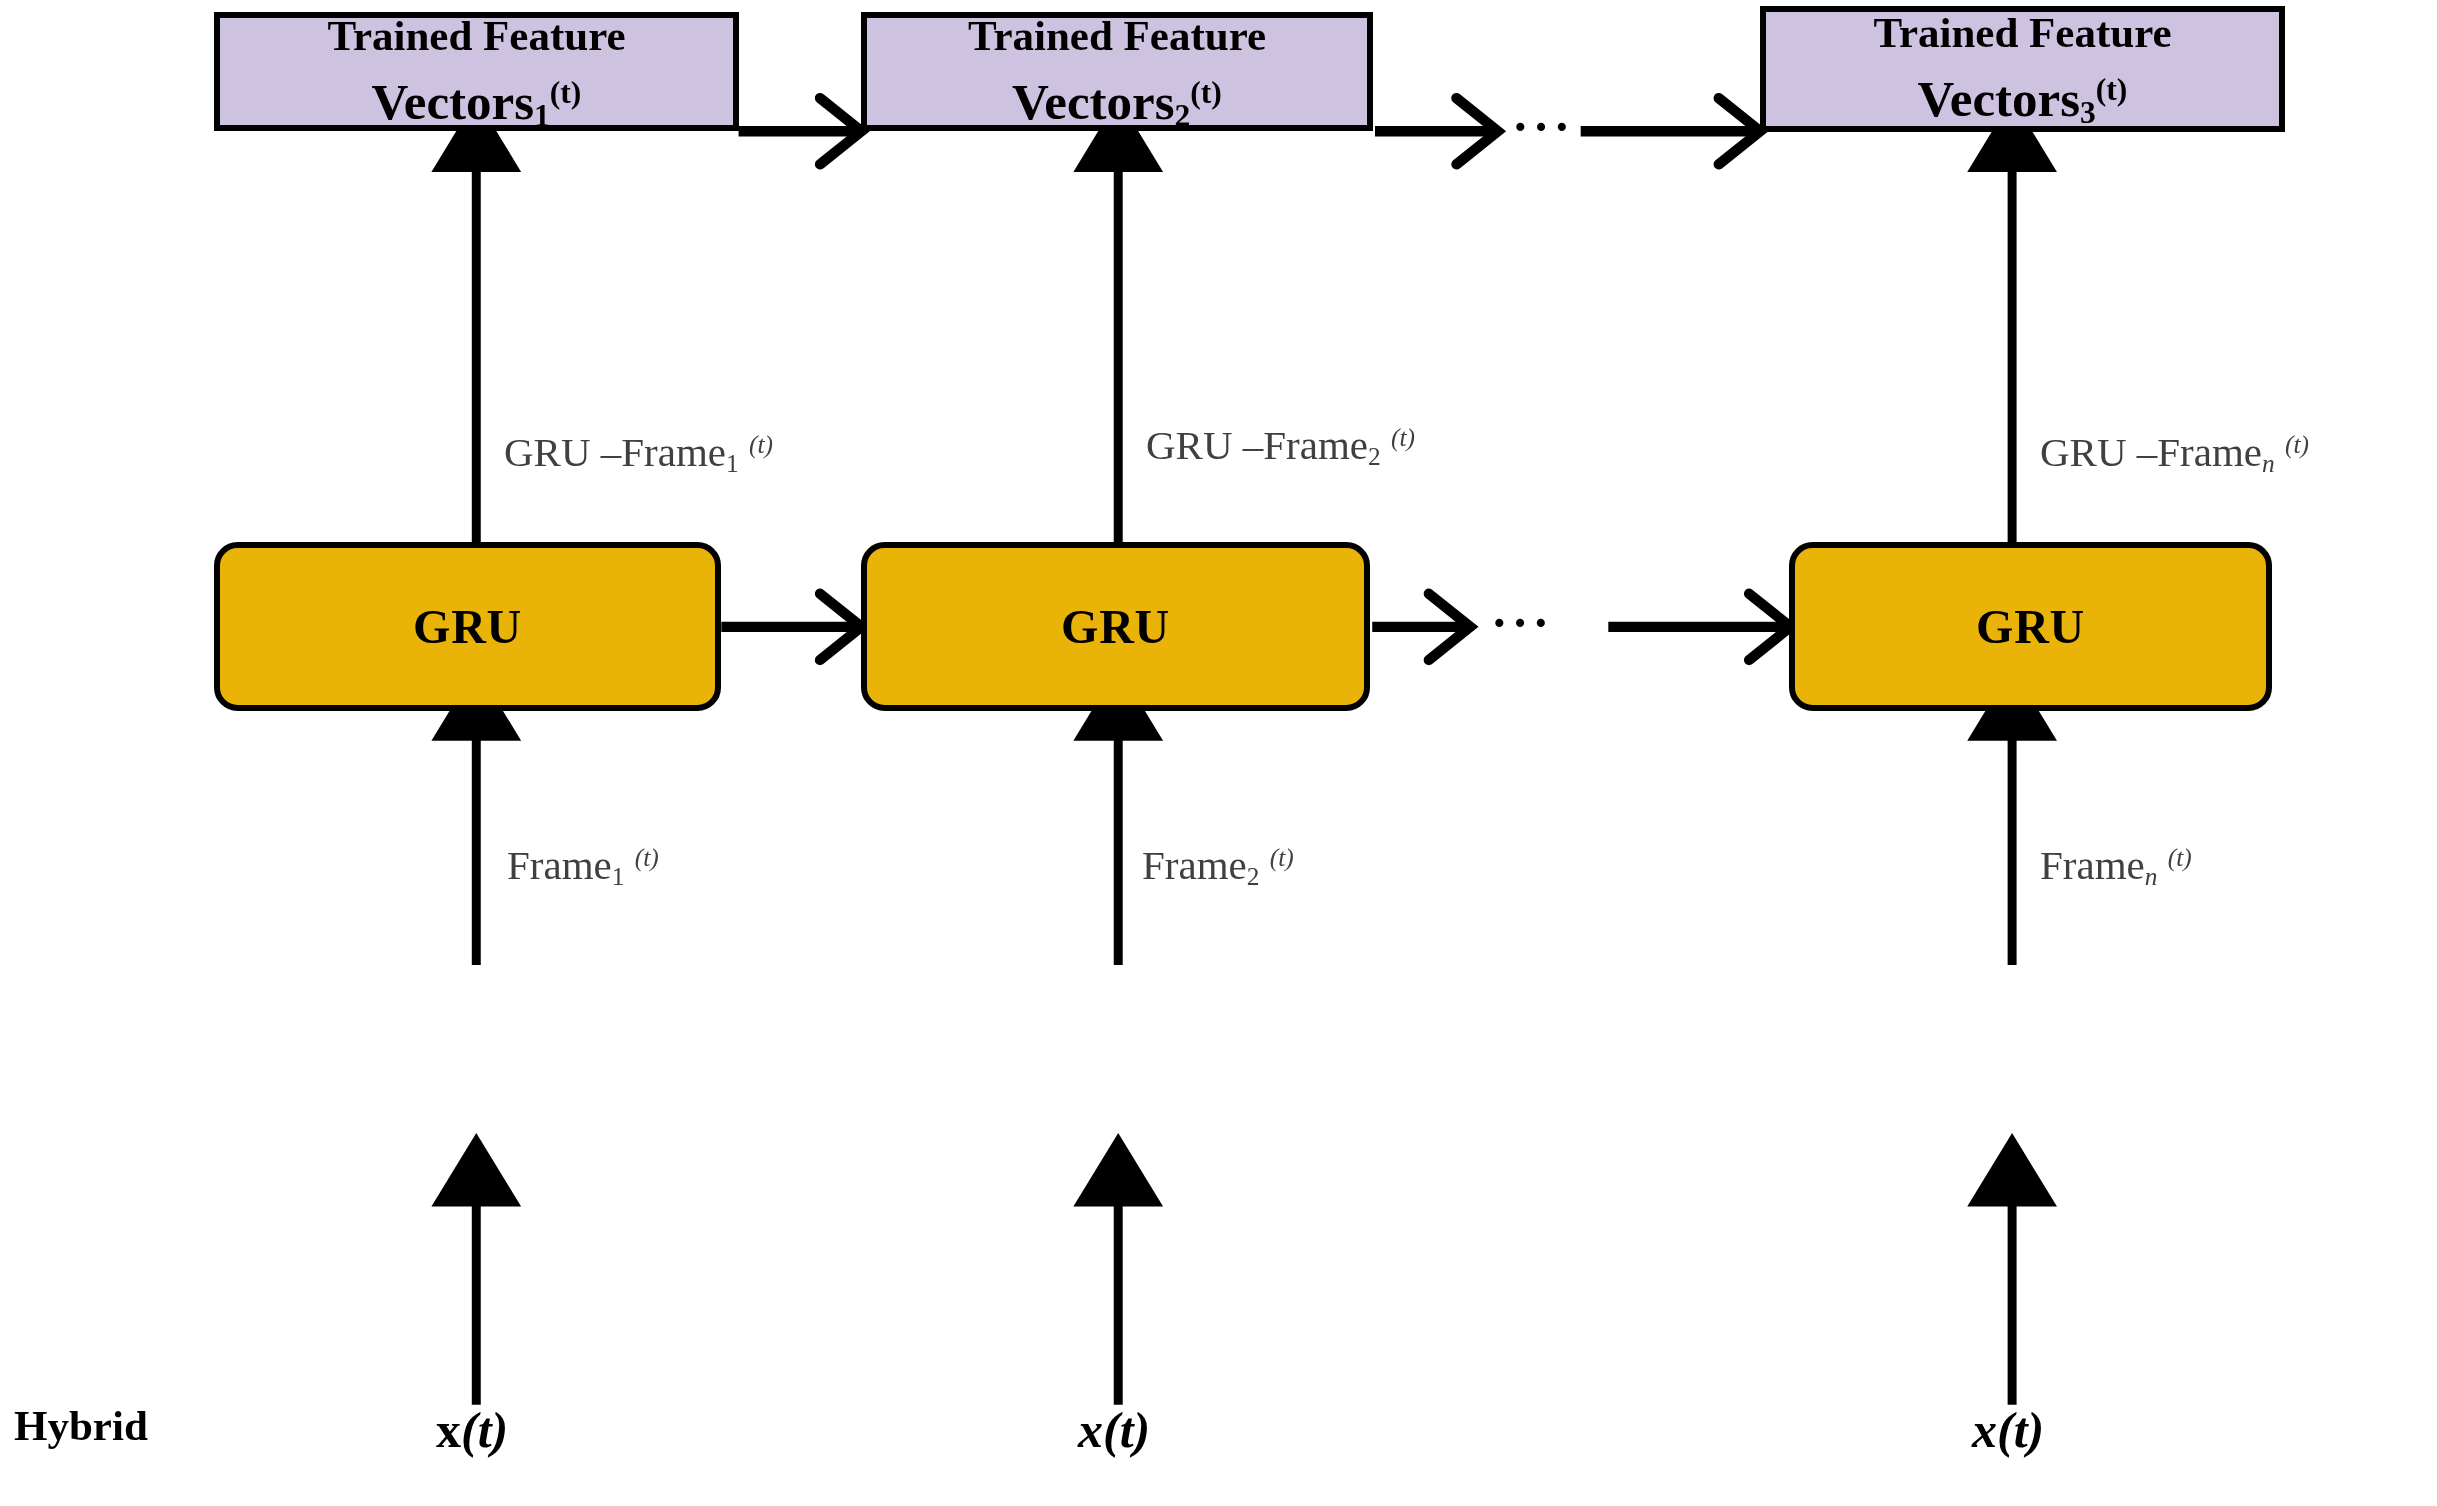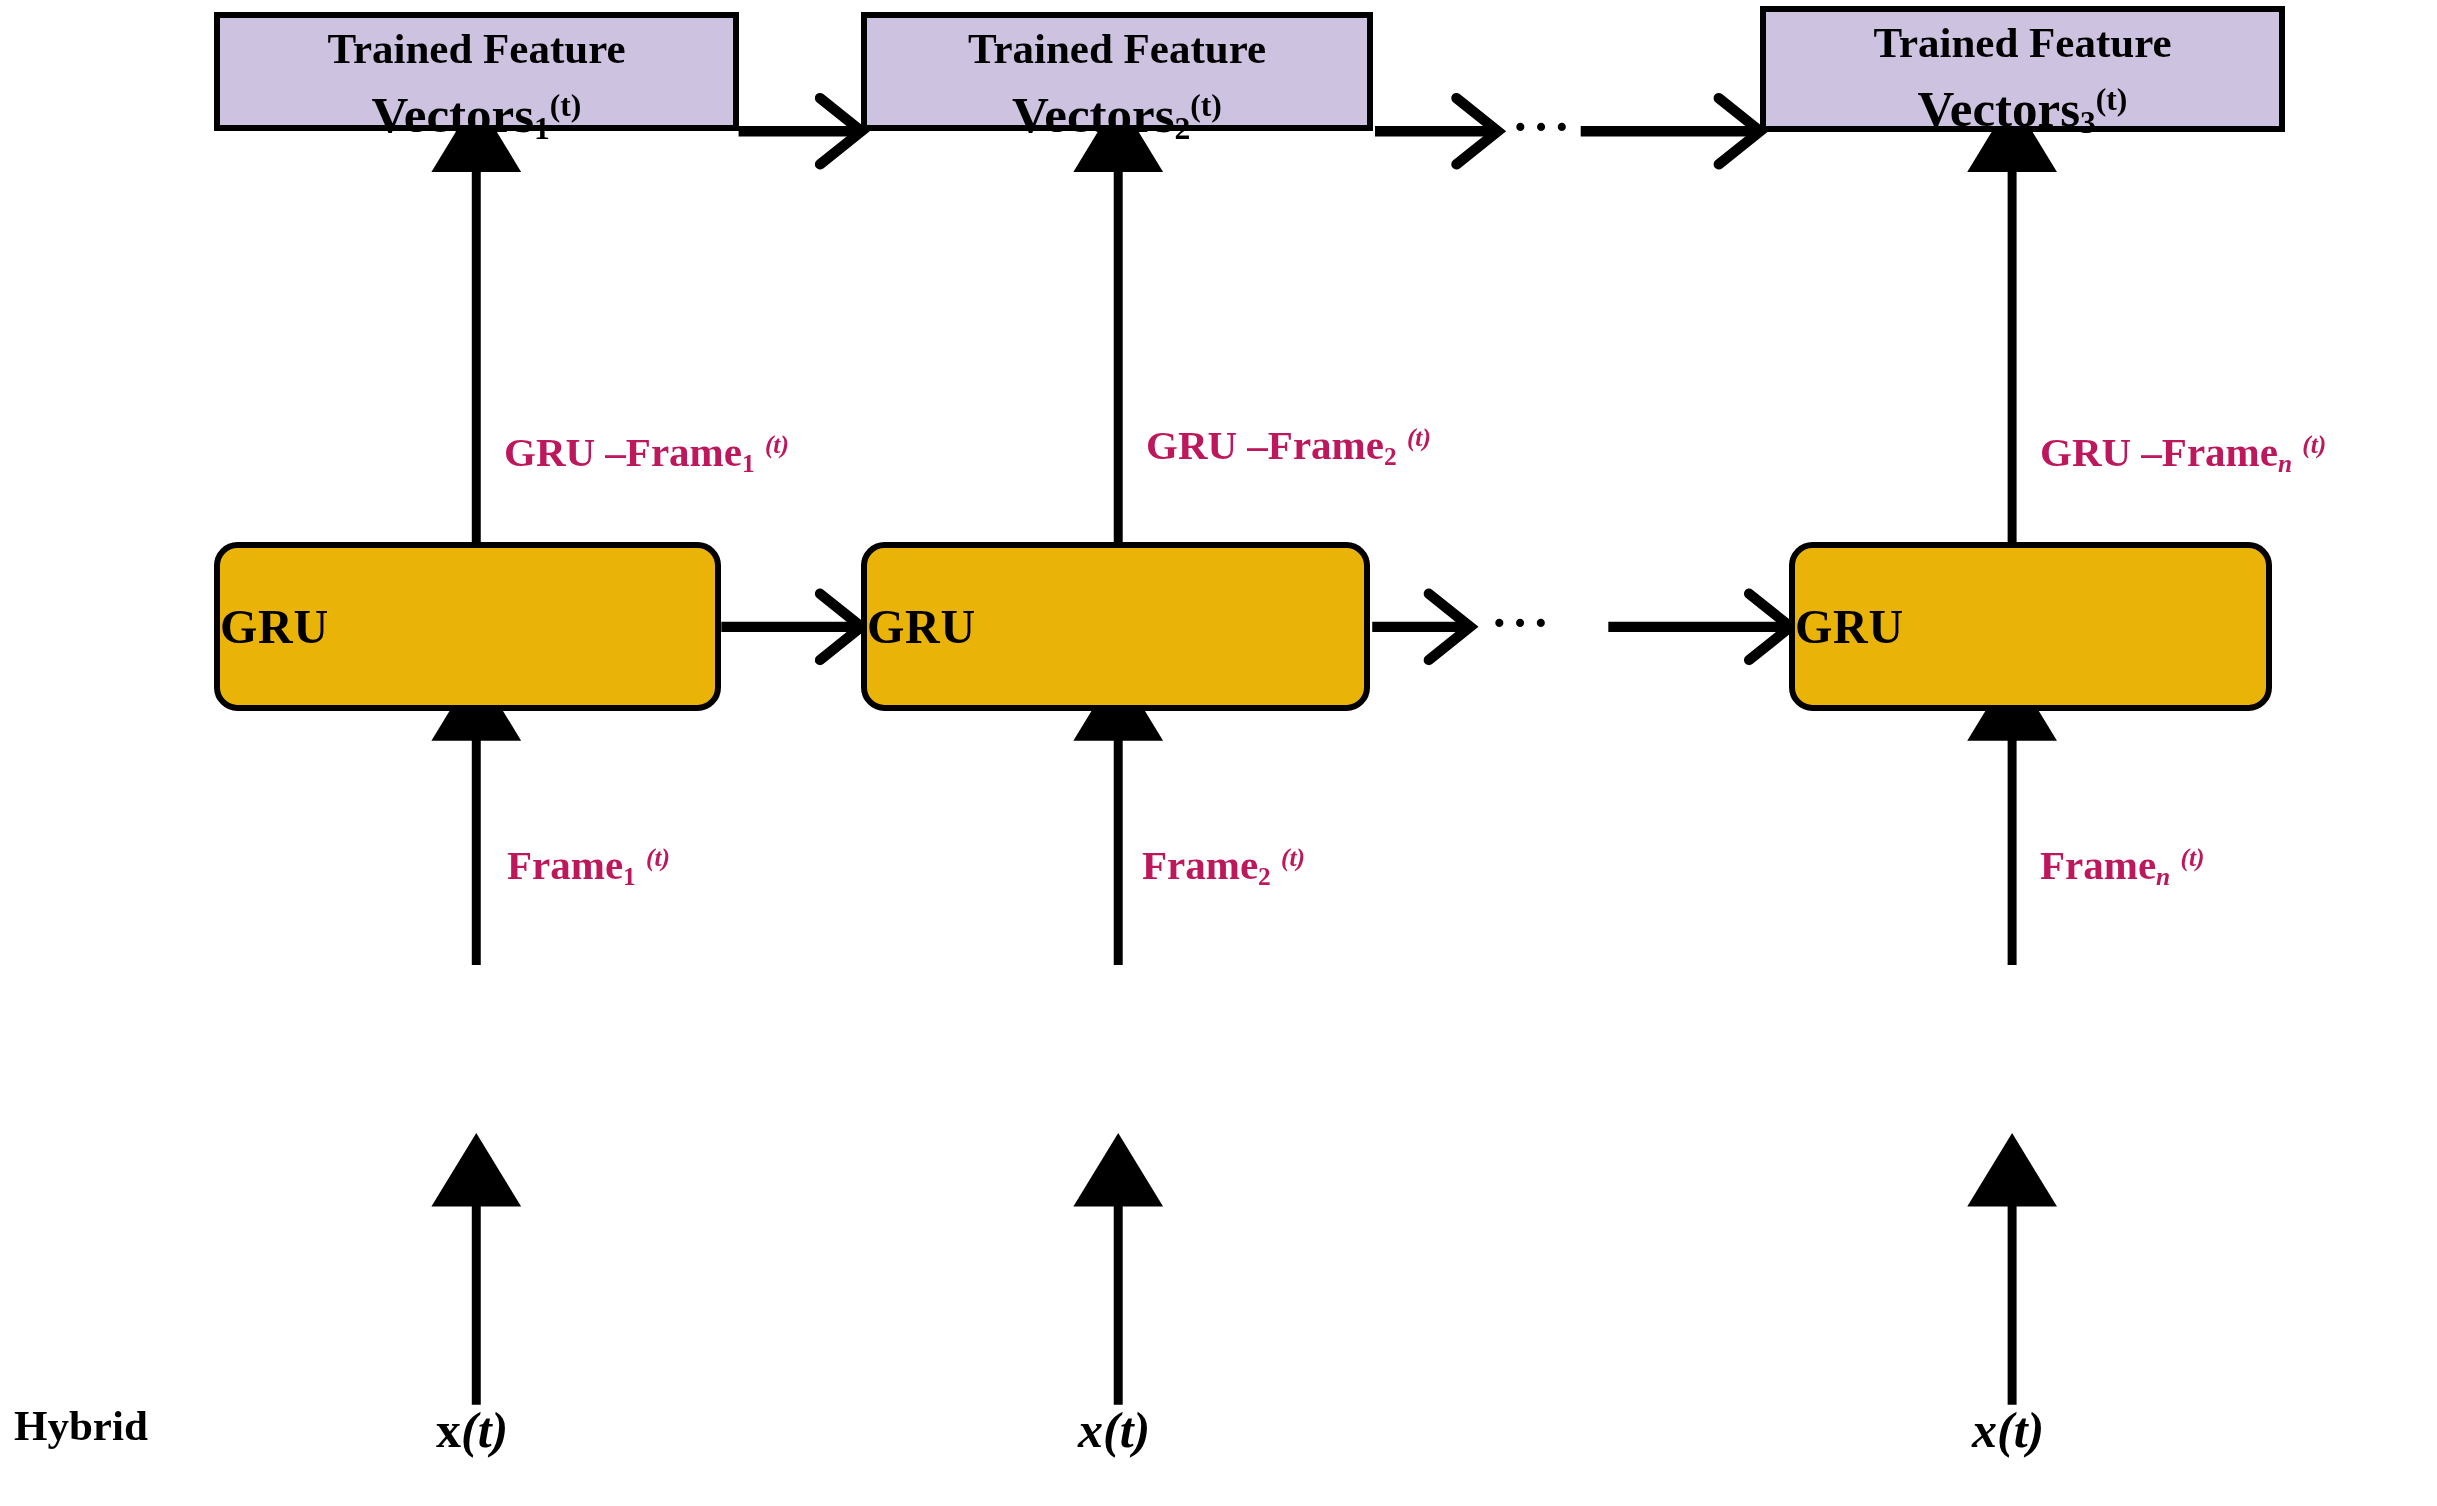--- a/index.html
+++ b/index.html
@@ -27,20 +27,21 @@
     pointer-events: none;
   }
 
   
   .node {
     position: absolute;
     box-sizing: border-box;
     border: 6.2px solid #000000;
     display: flex;
     align-items: center;
+    justify-content: center;
     text-align: center;
     z-index: 3;
   }
   .node-tfv {
     background: #cdc2e0;
     flex-direction: column;
     line-height: 1.42;
   }
   .node-gru {
     background: #eab308;
@@ -57,22 +58,22 @@
   }
   .tfv-line1 { font-size: 43px; }
   .tfv-line2 { font-size: 51px; }
   .gru-text  { font-size: 48px; letter-spacing: 0.7px; }
   .hybrid-text { font-size: 50px; }
 
   
   .edge-label {
     position: absolute;
     font-size: 41px;
-    font-weight: bold;
-    color: #be185d;
+    font-weight: normal;
+    color: #404040;
     white-space: nowrap;
     z-index: 4;
   }
   .io-label {
     position: absolute;
     font-size: 43px;
     font-weight: bold;
     color: #000000;
     white-space: nowrap;
     z-index: 4;

